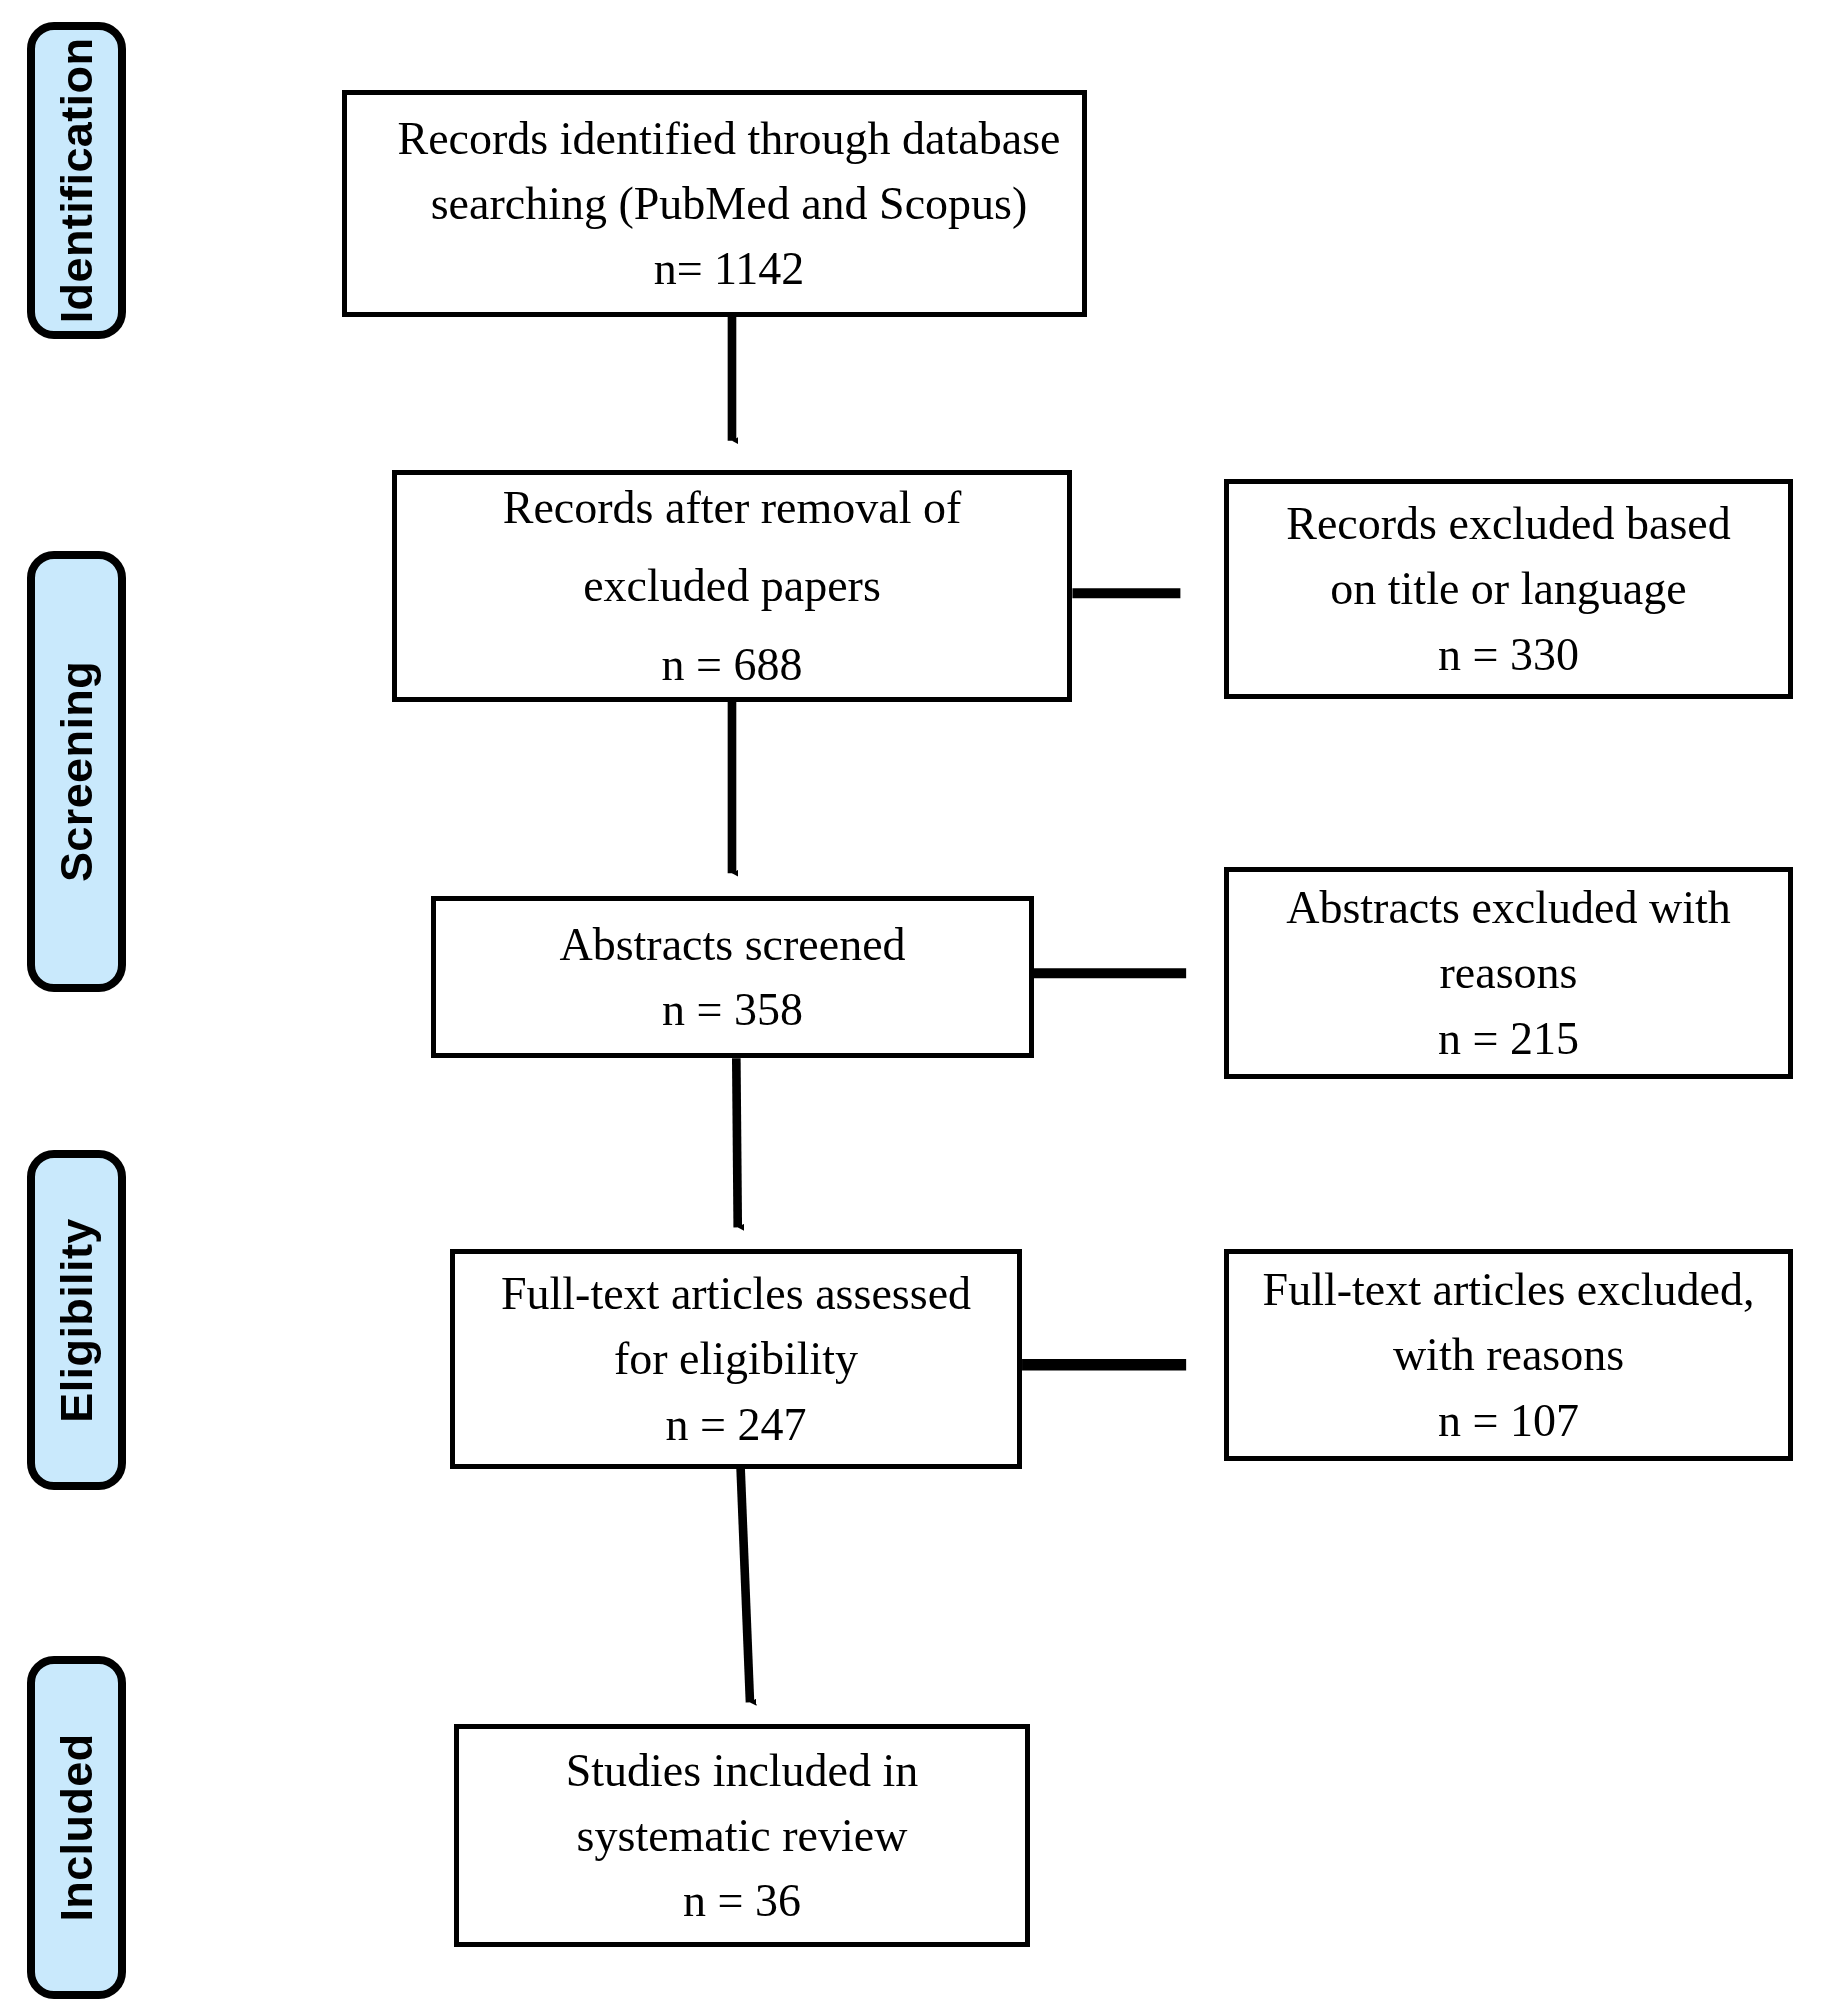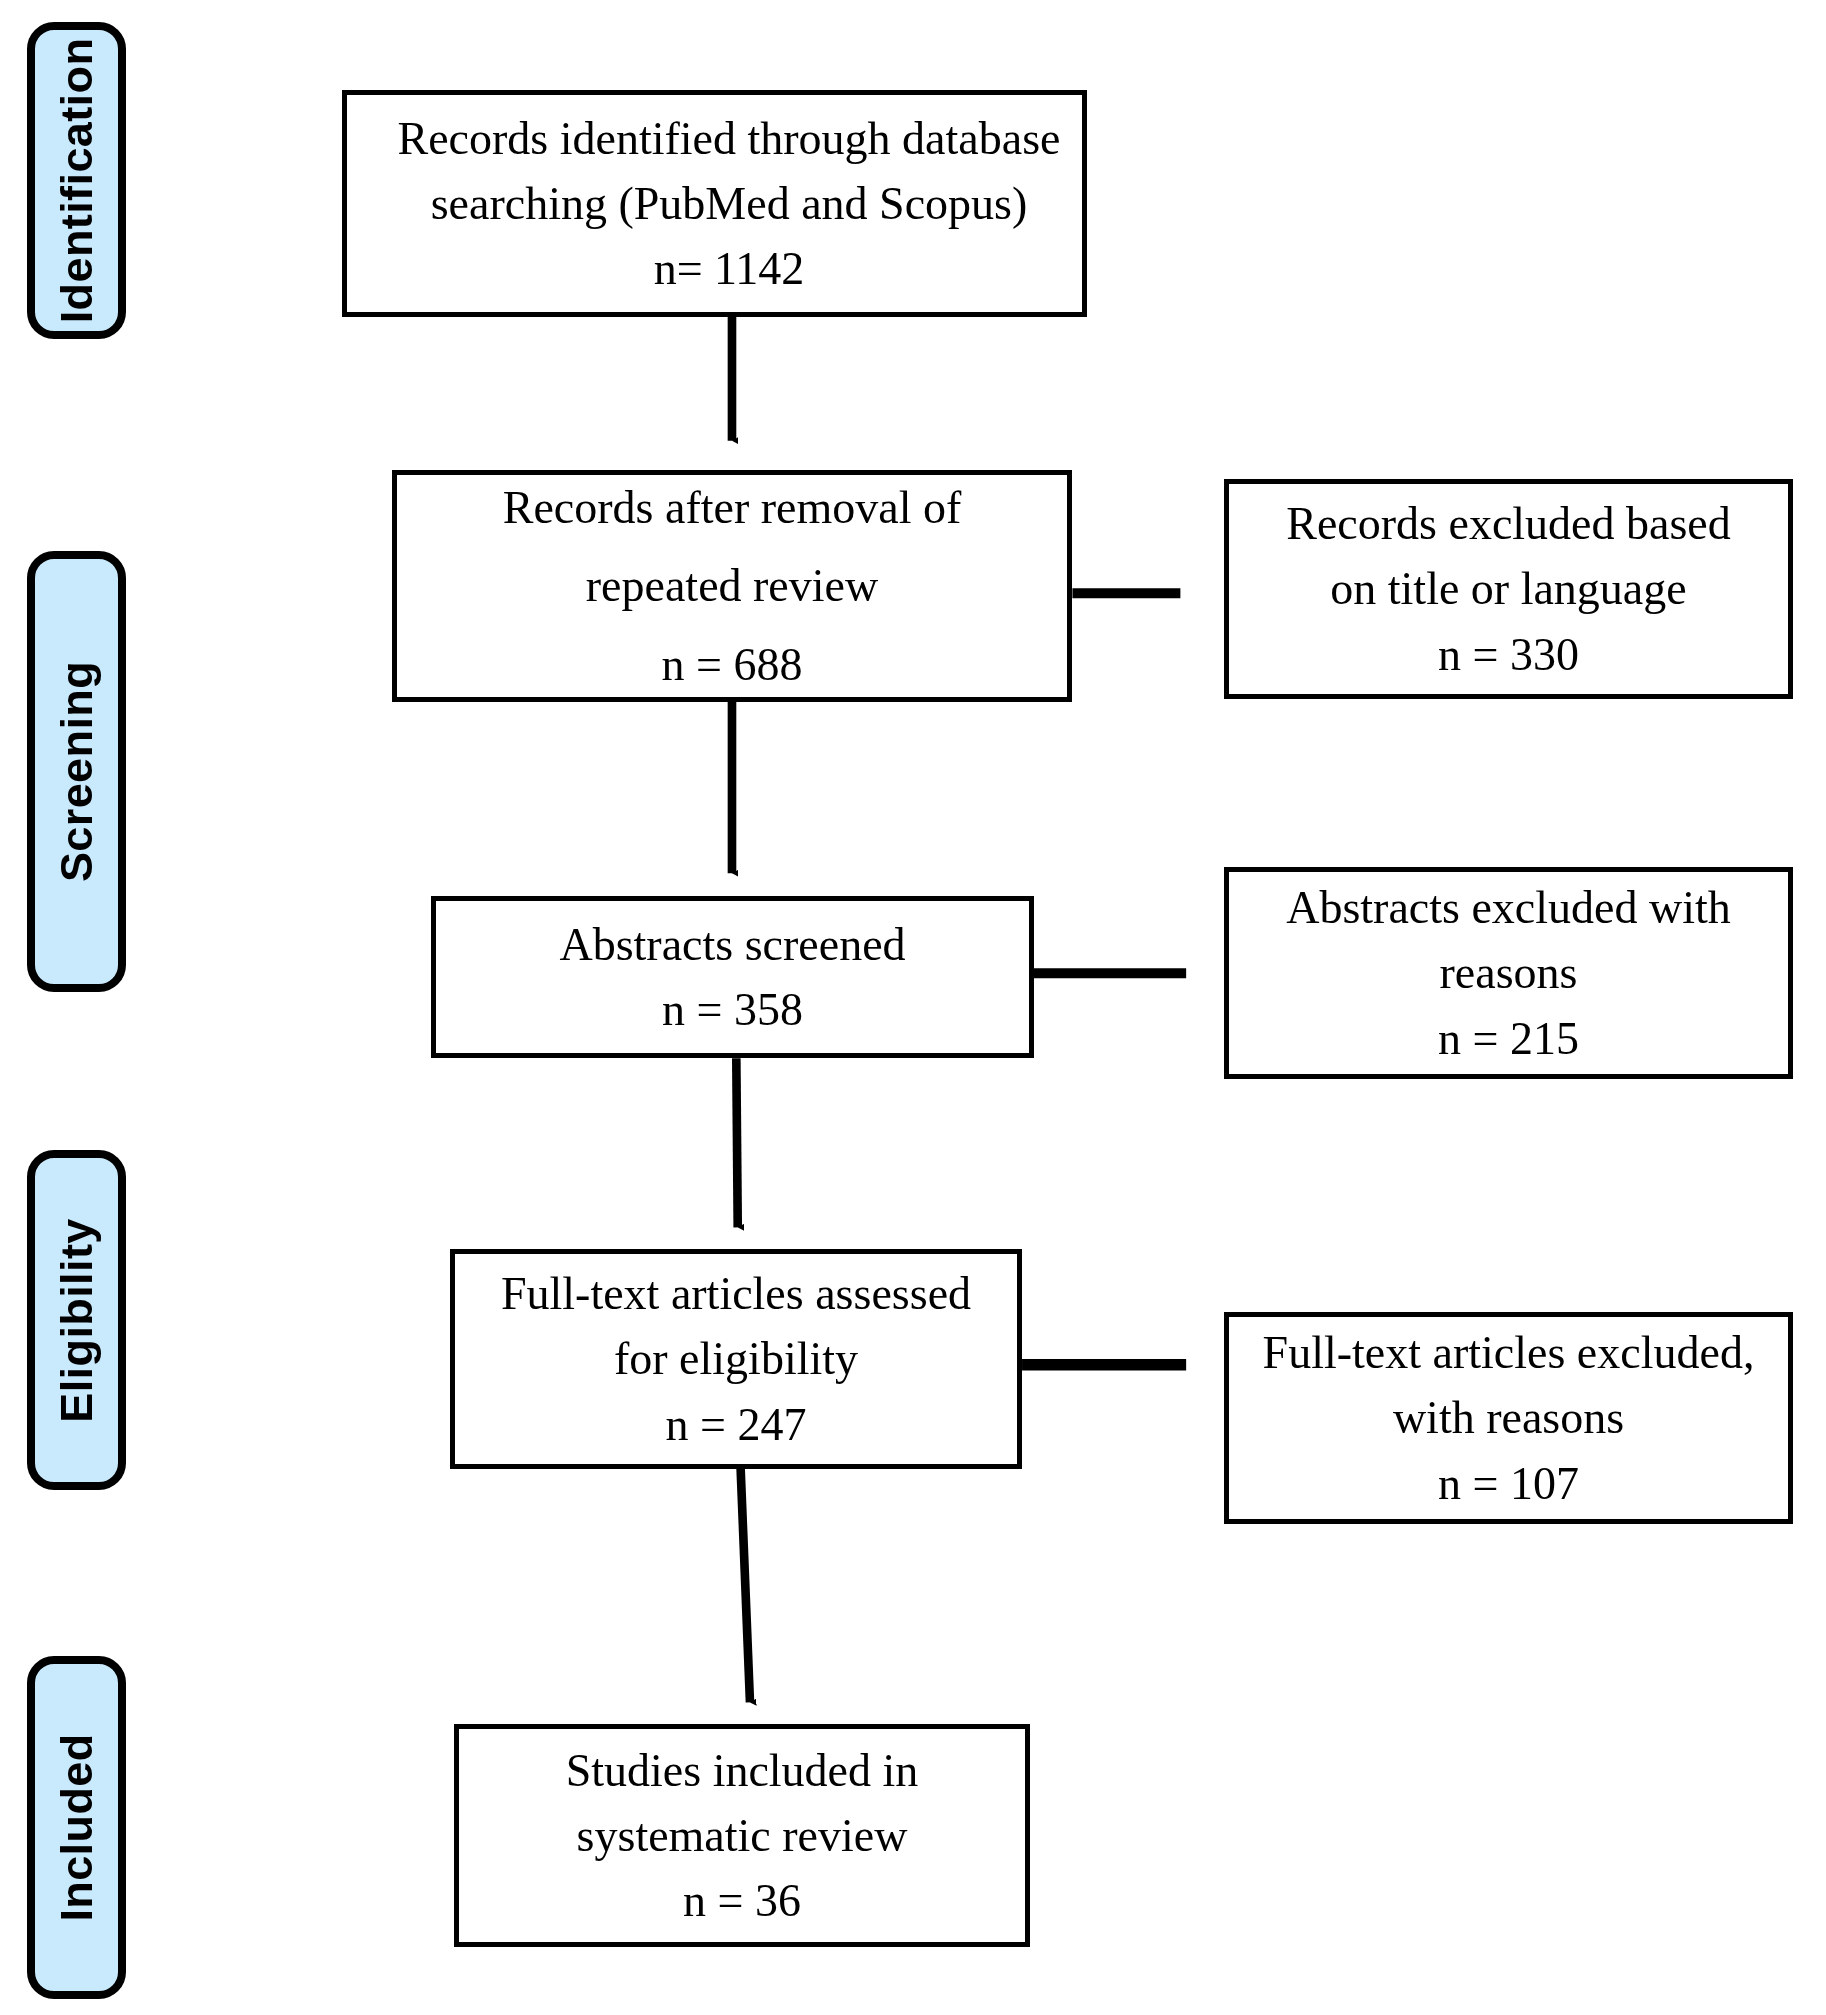--- a/index.html
+++ b/index.html
@@ -127,21 +127,21 @@
   </div>
 
   <div class="flow-box" style="left:342px; top:90px; width:745px; height:227px;padding-left:29px;">
     <div class="flow-box-line">Records identified through database</div>
     <div class="flow-box-line">searching (PubMed and Scopus)</div>
     <div class="flow-box-line">n= 1142</div>
   </div>
 
   <div class="flow-box" style="left:392px; top:470px; width:680px; height:232px;justify-content:space-between;">
     <div class="flow-box-line">Records after removal of</div>
-    <div class="flow-box-line">repeated review</div>
+    <div class="flow-box-line">excluded papers</div>
     <div class="flow-box-line">n = 688</div>
   </div>
 
   <div class="flow-box" style="left:1224px; top:479px; width:569px; height:220px;">
     <div class="flow-box-line">Records excluded based</div>
     <div class="flow-box-line">on title or language</div>
     <div class="flow-box-line">n = 330</div>
   </div>
 
   <div class="flow-box" style="left:431px; top:896px; width:603px; height:162px;">
@@ -154,21 +154,21 @@
     <div class="flow-box-line">reasons</div>
     <div class="flow-box-line">n = 215</div>
   </div>
 
   <div class="flow-box" style="left:450px; top:1249px; width:572px; height:220px;">
     <div class="flow-box-line">Full-text articles assessed</div>
     <div class="flow-box-line">for eligibility</div>
     <div class="flow-box-line">n = 247</div>
   </div>
 
-  <div class="flow-box" style="left:1224px; top:1312px; width:569px; height:212px;">
+  <div class="flow-box" style="left:1224px; top:1249px; width:569px; height:212px;">
     <div class="flow-box-line">Full-text articles excluded,</div>
     <div class="flow-box-line">with reasons</div>
     <div class="flow-box-line">n = 107</div>
   </div>
 
   <div class="flow-box" style="left:454px; top:1724px; width:576px; height:223px;">
     <div class="flow-box-line">Studies included in</div>
     <div class="flow-box-line">systematic review</div>
     <div class="flow-box-line">n = 36</div>
   </div>

